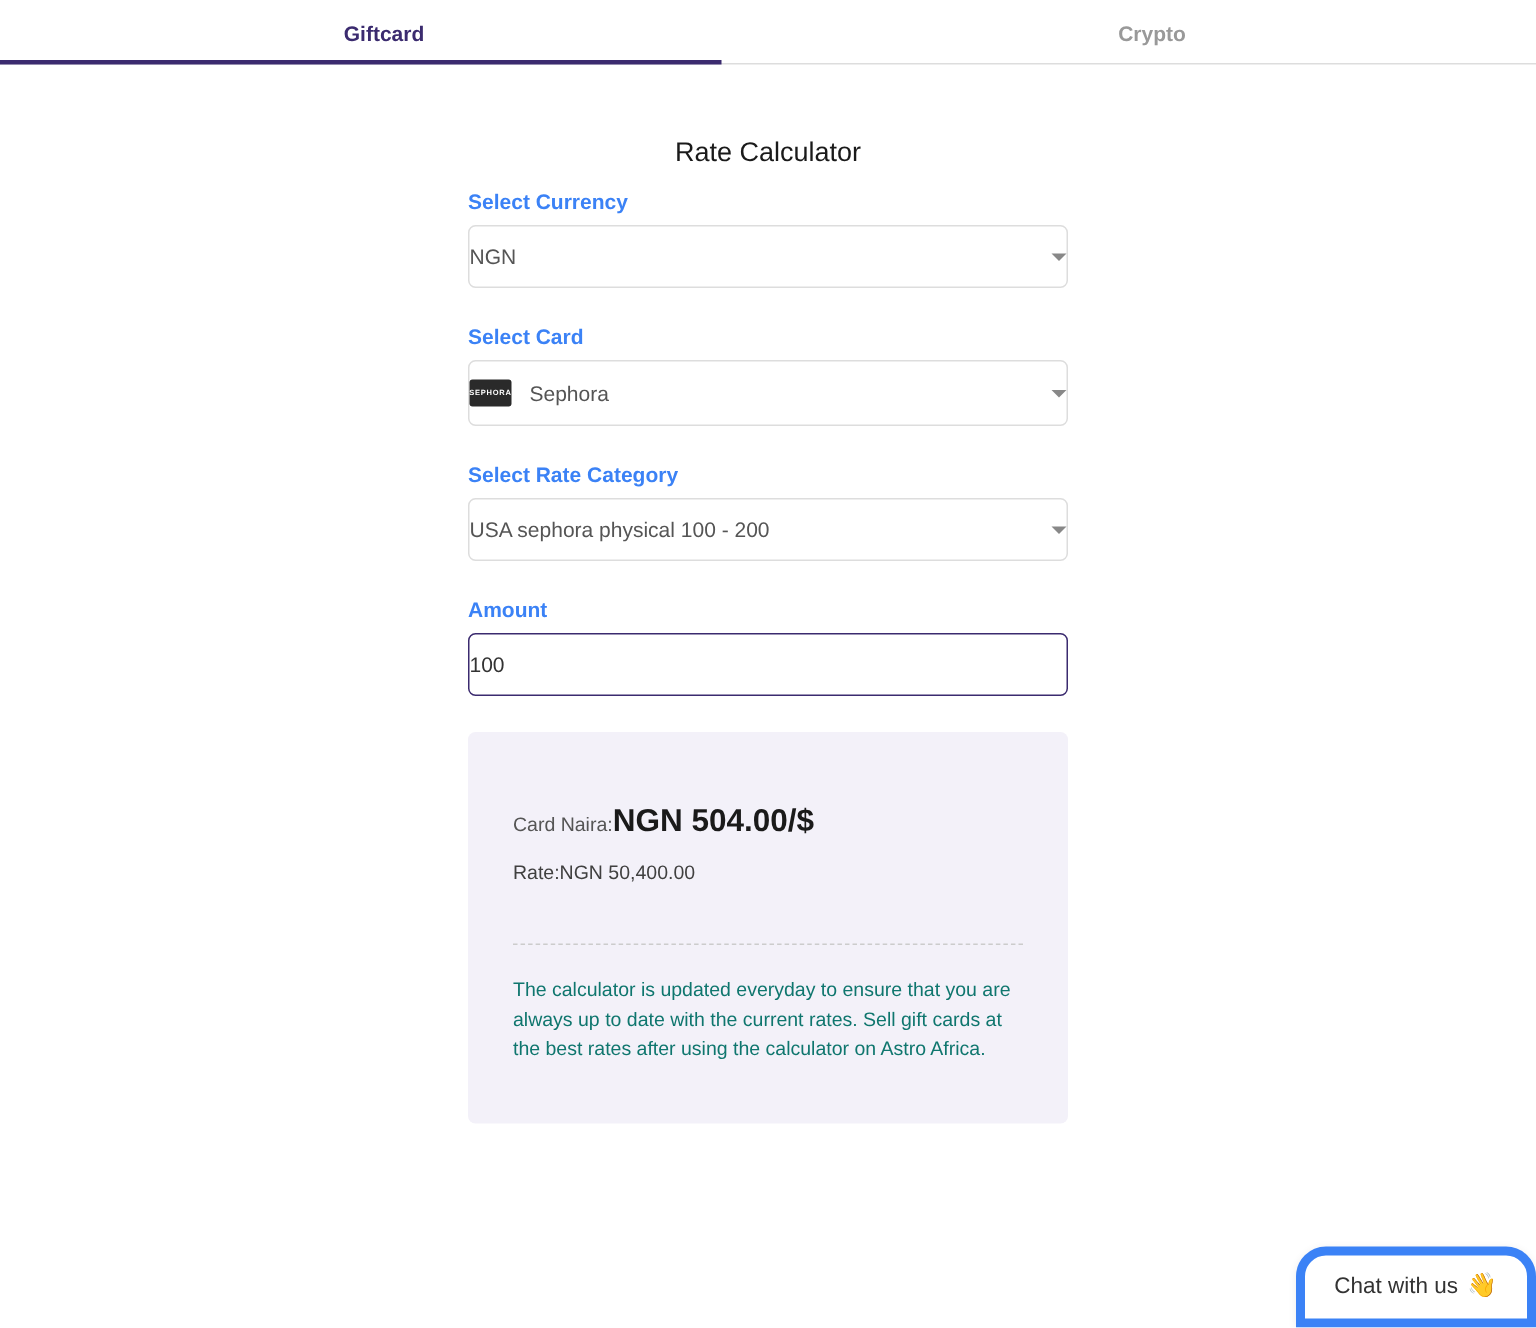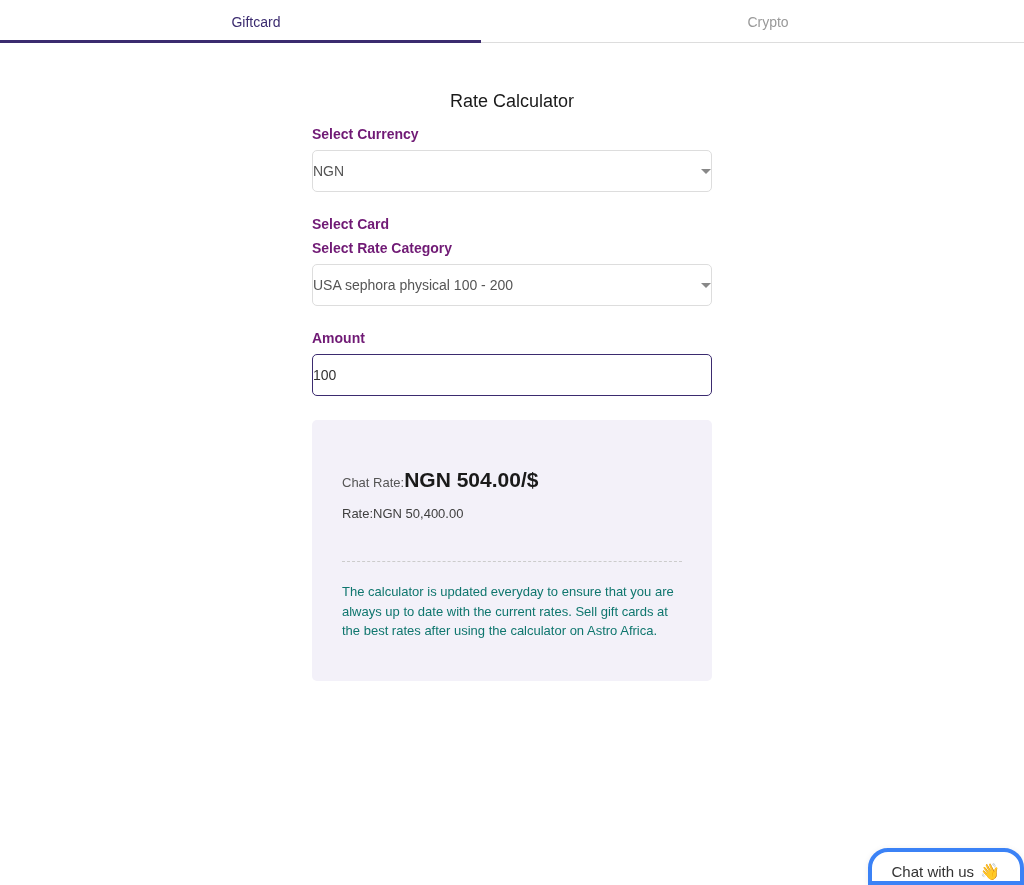--- a/index.html
+++ b/index.html
@@ -19,21 +19,21 @@
       display: flex;
       width: 100%;
       border-bottom: 1px solid #ddd;
       position: relative;
     }
     .tab {
       flex: 1;
       text-align: center;
       padding: 14px 0 12px 0;
       font-size: 14px;
-      font-weight: 400;
+      font-weight: 700;
       cursor: pointer;
       color: #999;
     }
     .tab.active {
       color: #3b2b6f;
     }
     .tab-underline {
       position: absolute;
       bottom: -1px;
       left: 0;
@@ -57,21 +57,21 @@
       text-align: center;
       font-size: 13px;
       color: #888;
       line-height: 1.5;
       max-width: 380px;
       margin: 0 auto 56px auto;
     }
     .field-label {
       font-size: 14px;
       font-weight: 600;
-      color: #701a75;
+      color: #3b82f6;
       margin-bottom: 8px;
     }
     .select-box, .input-box {
       width: 100%;
       border: 1px solid #ddd;
       border-radius: 5px;
       padding: 12px 0;
       font-size: 14px;
       color: #555;
       display: flex;
@@ -150,23 +150,23 @@
     .disclaimer {
       font-size: 13px;
       color: #0f766e;
       line-height: 1.5;
     }
     .chat-widget {
       position: absolute;
       bottom: 0;
       right: 0;
       background: #fff;
-      border: 4px solid #3b82f6;
+      border: 6px solid #3b82f6;
       border-radius: 20px 20px 0 0;
-      padding: 10px 20px 0 20px;
+      padding: 10px 20px 12px 20px;
       display: flex;
       align-items: center;
       font-size: 15px;
       color: #333;
       box-shadow: 0 1px 6px rgba(0,0,0,0.08);
     }
     .wave {
       margin-left: 6px;
       font-size: 16px;
     }
@@ -183,35 +183,42 @@
 <div class="container">
   <h1 class="title">Rate Calculator</h1>
 
   <div class="field-label">Select Currency</div>
   <div class="select-box">
     <span class="left">NGN</span>
     <span class="chevron"></span>
   </div>
 
   <div class="field-label">Select Card</div>
+  <div class="select-box">
+    <span class="left">
+      <span class="card-thumb">SEPHORA</span>
+      <span>Sephora</span>
+    </span>
+    <span class="chevron"></span>
+  </div>
 
   <div class="field-label">Select Rate Category</div>
   <div class="select-box">
     <span class="left">USA sephora physical 100 - 200</span>
     <span class="chevron"></span>
   </div>
 
   <div class="field-label">Amount</div>
   <div class="input-box">
     <input type="text" value="100" style="">
   </div>
 
   <div class="result-card">
     <div class="card-rate-row">
-      <span>Chat Rate:</span><span class="card-rate-value">NGN 504.00/$</span>
+      <span>Card Naira:</span><span class="card-rate-value">NGN 504.00/$</span>
     </div>
     <div class="rate-row">
       <span>Rate:</span><span>NGN 50,400.00</span>
     </div>
     <hr class="divider">
     <p class="disclaimer">The calculator is updated everyday to ensure that you are always up to date with the current rates. Sell gift cards at the best rates after using the calculator on Astro Africa.</p>
   </div>
 
 </div>
 

